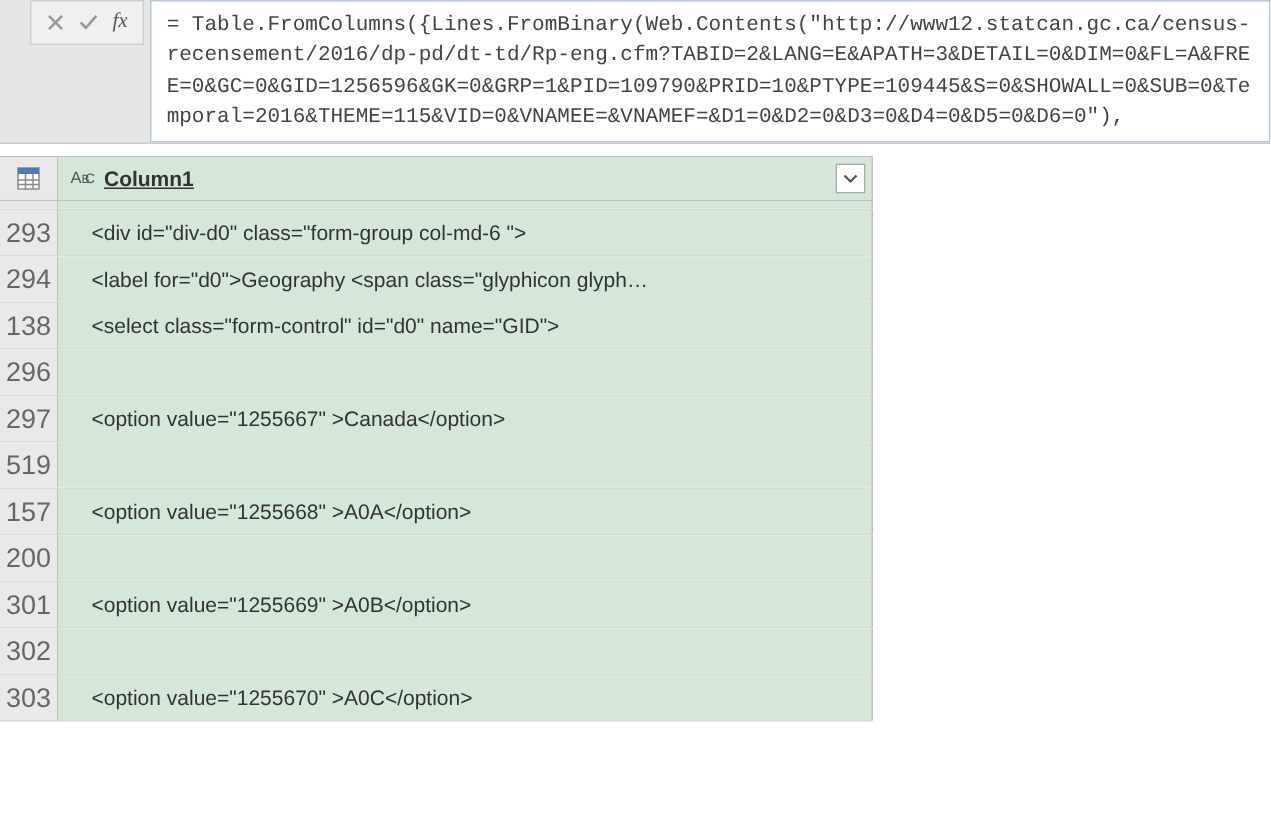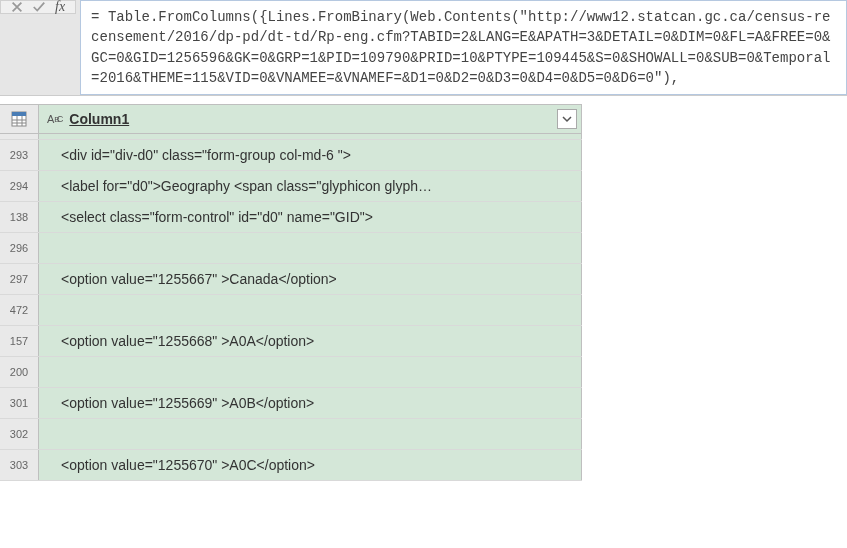--- a/index.html
+++ b/index.html
@@ -19,21 +19,22 @@
     border-bottom: 1px solid #ccc;
     padding: 0;
   }
   .formula-controls {
     display: flex;
     align-items: center;
     gap: 2px;
     padding: 4px 6px;
     background: #f0f0f0;
     border: 1px solid #d0d0d0;
-    height: 14px;
+    height: 30px;
+    margin-left: 20px;
   }
   .formula-controls .btn {
     width: 20px;
     height: 20px;
     display: flex;
     align-items: center;
     justify-content: center;
     color: #777;
     font-size: 14px;
   }
@@ -121,21 +122,21 @@
   }
   .grid-row.partial-top { height: 6px; border-bottom: 1px solid #d9d9d9; }
   .row-num {
     width: 39px;
     background: #e9e9e9;
     border-right: 1px solid #bfbfbf;
     display: flex;
     align-items: center;
     justify-content: center;
     color: #666;
-    font-size: 11px;
+    font-size: 18px;
   }
   .row-cell {
     flex: 1;
     background: #d4e7d8;
     border-right: 1px solid #bfbfbf;
     display: flex;
     align-items: center;
     padding: 0 10px 0 22px;
     color: #333;
     font-size: 14px;
@@ -205,21 +206,21 @@
     </div>
     <div class="grid-row">
       <div class="row-num">296</div>
       <div class="row-cell"></div>
     </div>
     <div class="grid-row">
       <div class="row-num">297</div>
       <div class="row-cell">                  &lt;option value="1255667" &gt;Canada&lt;/option&gt;</div>
     </div>
     <div class="grid-row">
-      <div class="row-num">472</div>
+      <div class="row-num">519</div>
       <div class="row-cell"></div>
     </div>
     <div class="grid-row">
       <div class="row-num">157</div>
       <div class="row-cell">                  &lt;option value="1255668" &gt;A0A&lt;/option&gt;</div>
     </div>
     <div class="grid-row">
       <div class="row-num">200</div>
       <div class="row-cell"></div>
     </div>

